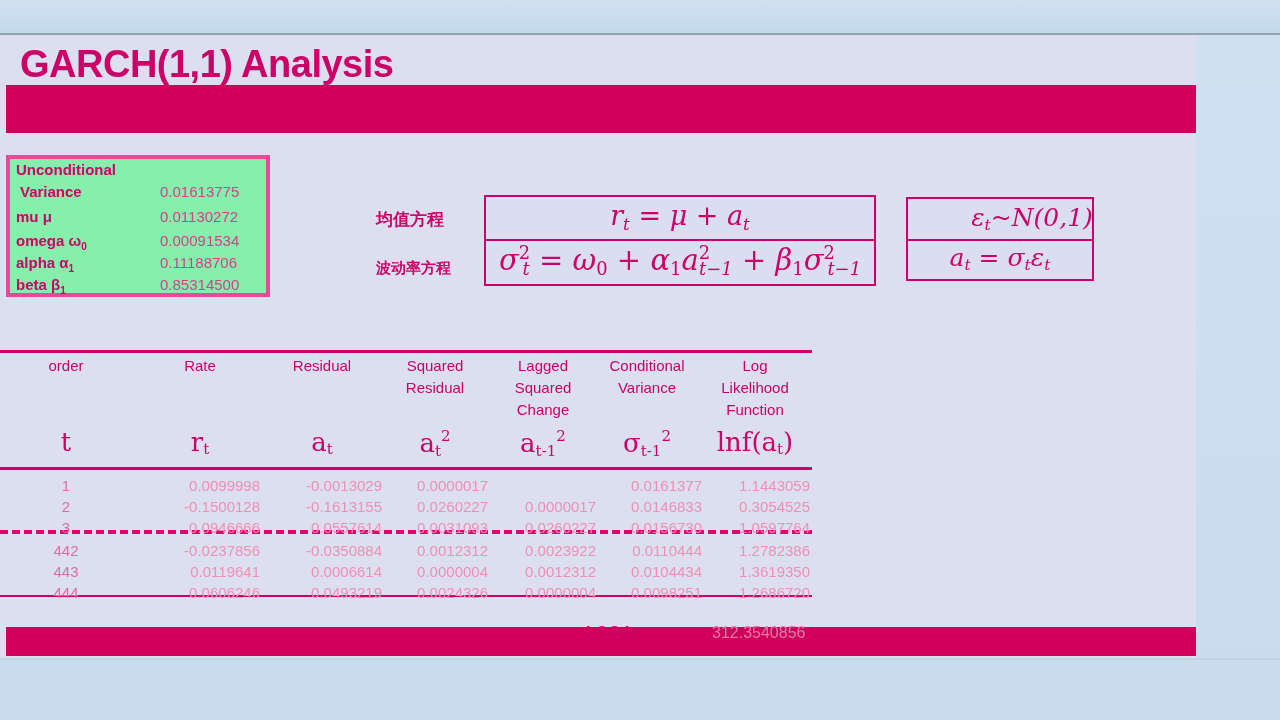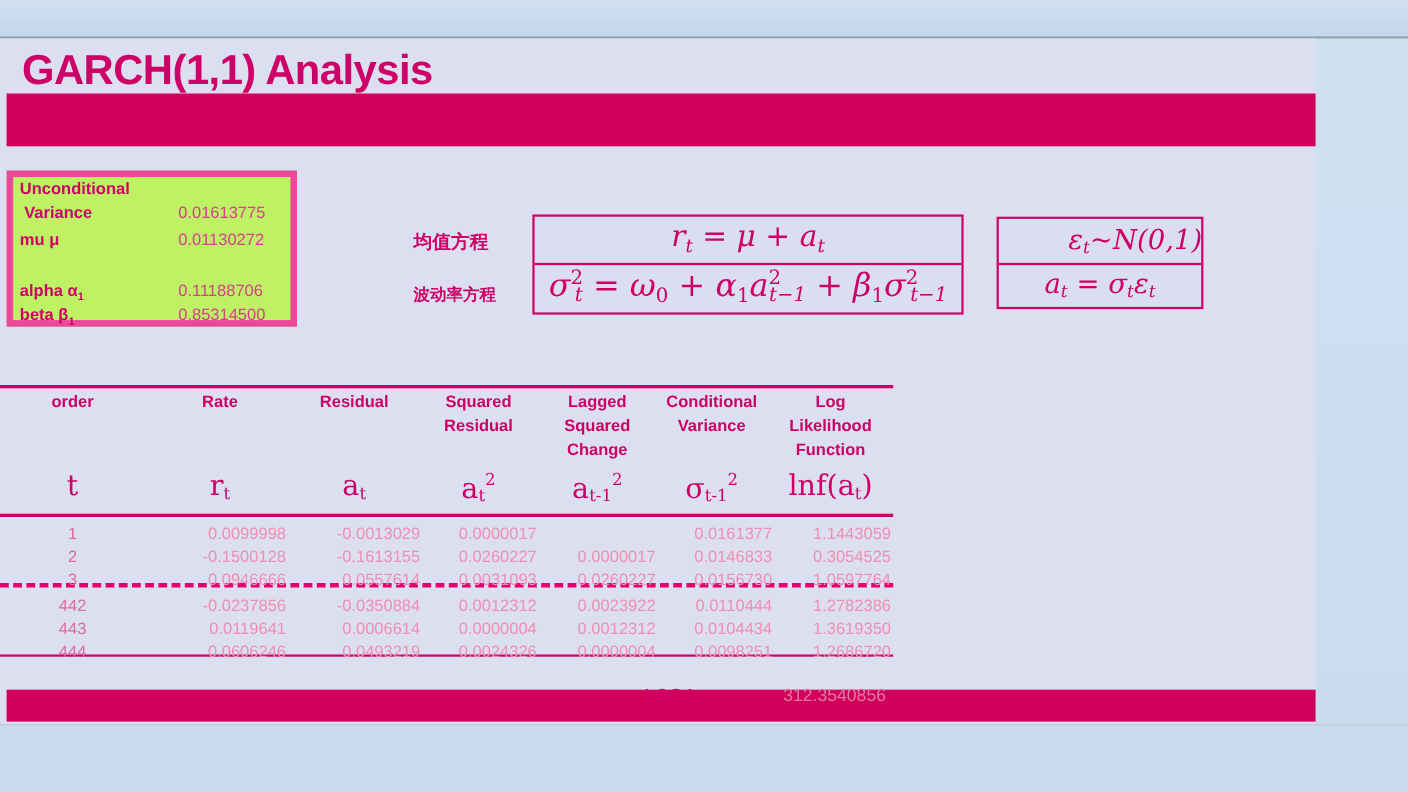--- a/index.html
+++ b/index.html
@@ -80,23 +80,23 @@
     background: #d1005a;
   }
 
   
   .param-box {
     position: absolute;
     left: 6px;
     top: 120px;
     width: 264px;
     height: 142px;
-    border: 6px solid #ec4899;
+    border: 4px solid #ec4899;
     box-sizing: border-box;
-    background: #bef264;
+    background: #86efac;
   }
   .param-row {
     position: absolute;
     left: 0;
     width: 100%;
     height: 24px;
     font-size: 15px;
     font-weight: bold;
     color: #cc0066;
     white-space: nowrap;
@@ -233,21 +233,21 @@
     position: absolute;
     top: 0;
     text-align: center;
   }
   .hdr-words {
     position: absolute;
     top: 40px;
     width: 100%;
     text-align: center;
     font-size: 15px;
-    font-weight: bold;
+    font-weight: normal;
     color: #cc0066;
     line-height: 22px;
   }
   .hdr-sym {
     position: absolute;
     top: 112px;
     width: 100%;
     text-align: center;
     font-family: "DejaVu Serif", serif;
     font-size: 26px;
@@ -310,20 +310,24 @@
       <div class="param-row" style="top:24px;">
         <span class="param-label indent">Variance</span>
         <span class="param-value">0.01613775</span>
       </div>
 
       <div class="param-row" style="top:49px;">
         <span class="param-label">mu μ</span>
         <span class="param-value">0.01130272</span>
       </div>
 
+      <div class="param-row" style="top:73px;">
+        <span class="param-label"><span>omega ω</span><span class="sub">0</span></span>
+        <span class="param-value">0.00091534</span>
+      </div>
 
       <div class="param-row" style="top:95px;">
         <span class="param-label"><span>alpha α</span><span class="sub">1</span></span>
         <span class="param-value">0.11188706</span>
       </div>
 
       <div class="param-row" style="top:117px;">
         <span class="param-label"><span>beta β</span><span class="sub">1</span></span>
         <span class="param-value">0.85314500</span>
       </div>

